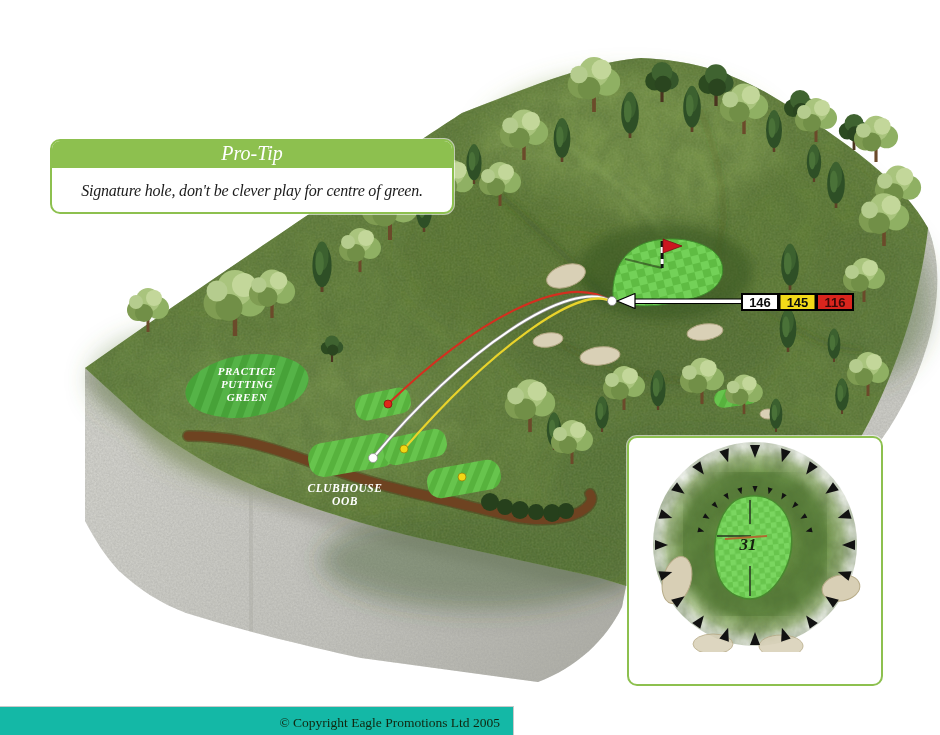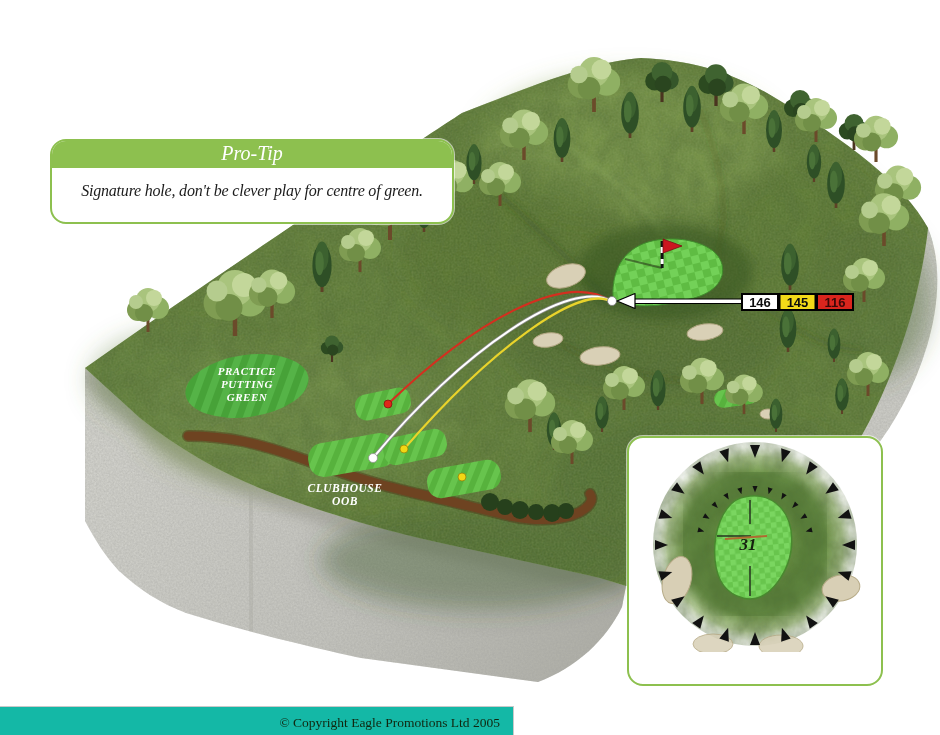--- a/index.html
+++ b/index.html
@@ -1,27 +1,27 @@
 <!DOCTYPE html>
 <html><head>
 <meta charset="utf-8">
 <style>
   html,body{margin:0;padding:0;background:#fff;}
   .stage{position:relative;width:940px;height:735px;background:#ffffff;overflow:hidden;
          font-family:"Liberation Serif",serif;}
   svg.course{position:absolute;left:0;top:0;}
   
-  .panel{position:absolute;background:#fff;border:2px solid #8dc04f;border-radius:16px;overflow:hidden;
+  .panel{position:absolute;background:#fff;border:2px solid #8dc04f;border-radius:10px;overflow:hidden;
          box-shadow:0 0 0 1px rgba(255,255,255,.6);}
   .panel-header{background:#8dc04f;color:#ffffff;font-style:italic;text-align:center;
                 font-family:"Liberation Serif",serif;border-bottom:3px solid #ffffff;}
   .protip{left:50px;top:139px;width:400px;}
   .protip .panel-header{font-size:20px;padding:1px 0 3px;}
   .protip .panel-body{font-style:italic;font-size:16px;letter-spacing:-0.2px;color:#1b1b1b;
-                      padding:11px 4px 22px;text-align:center;white-space:nowrap;}
+                      padding:11px 4px 12px;text-align:center;white-space:nowrap;}
   .green-details{left:627px;top:436px;width:252px;height:246px;}
   .green-details .panel-header{font-size:21px;padding:0 0 2px;}
   .green-details .panel-body{padding:0;line-height:0;}
   
   .footer-bar{position:absolute;left:0;top:706px;width:514px;height:34px;background:#14b8a6;
               border:1px solid #c9c9c9;border-left:none;box-sizing:border-box;
               display:flex;align-items:center;justify-content:flex-end;padding-right:13px;}
   .footer-bar span{font-family:"Liberation Serif",serif;font-size:13.5px;color:#11260f;}
   
   text{user-select:none;}

